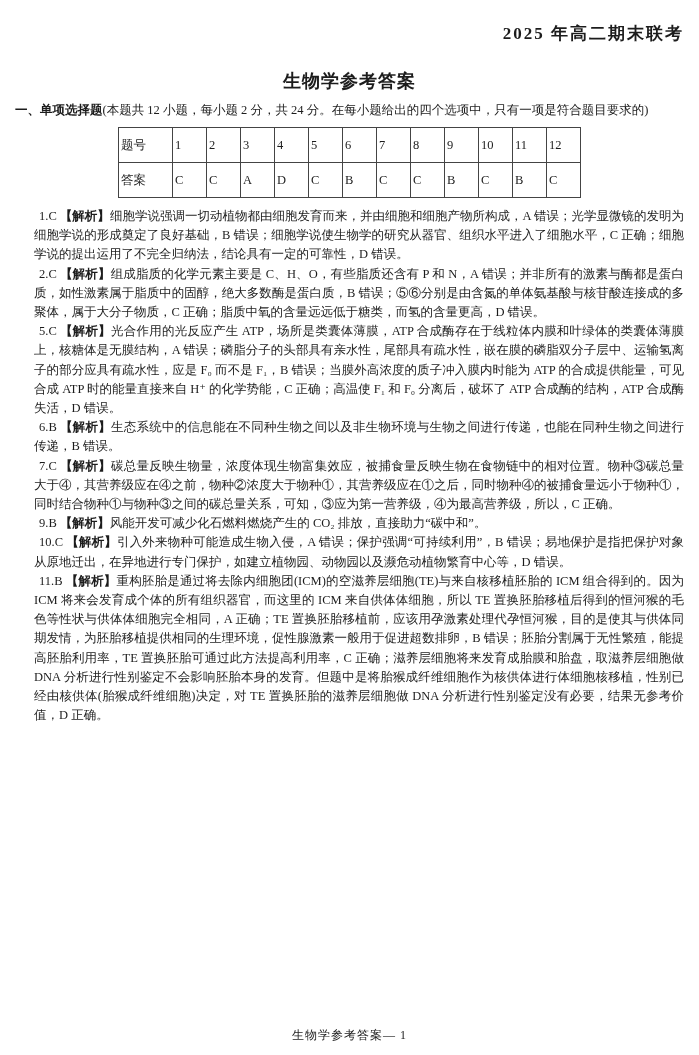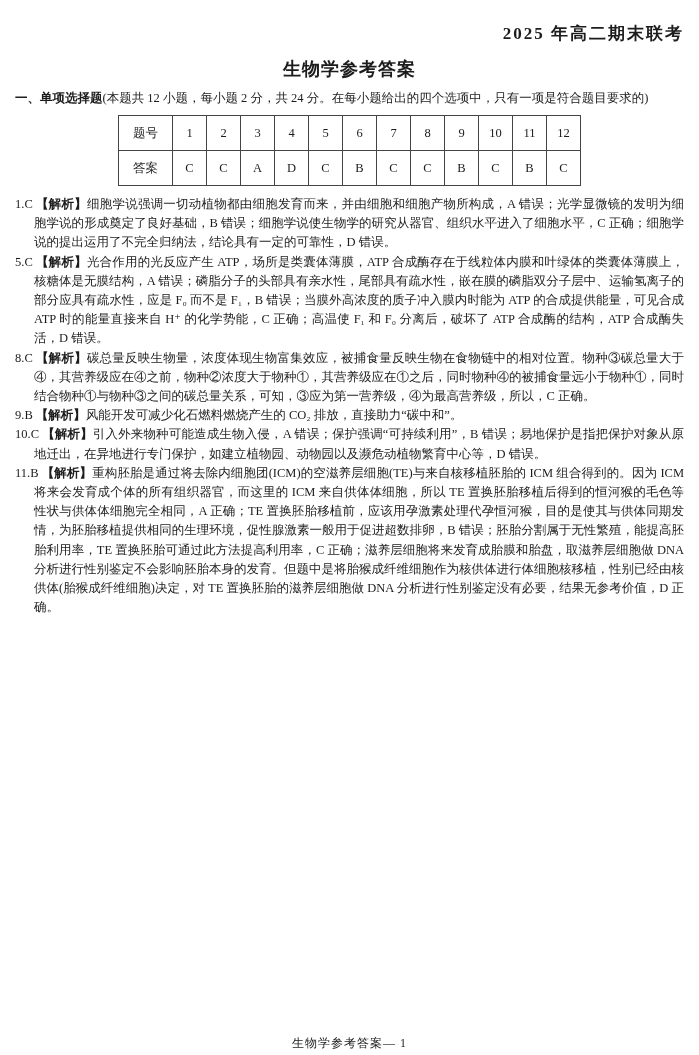--- a/index.html
+++ b/index.html
@@ -12,44 +12,44 @@
     padding:16px 15px 40px 15px;
     position:relative;
     overflow:hidden;
   }
   .title {
     text-align:right; font-size:17px; font-weight:700;
     letter-spacing:2px; margin-top:6px;
   }
   .subtitle {
     text-align:center; font-size:18px; font-weight:700;
-    letter-spacing:1px; margin-top:12px;
+    letter-spacing:1px; margin-top:24px;
   }
   .section-line {
     font-size:12.5px; line-height:19px; margin-top:8px;
     text-align:justify;
   }
   .section-heading { font-weight:700; }
   table.answers {
     border-collapse:collapse; margin:7px auto 9px auto;
     table-layout:fixed;
   }
   table.answers td {
-    border:1px solid #444; text-align:center; vertical-align:middle;
+    border:1px solid #444; vertical-align:middle;
     font-size:12.5px; width:34px; height:35px; padding:0 2px;
   }
   table.answers td.label { width:54px; }
   .exp {
     font-size:12.5px; line-height:19.2px; text-align:justify;
     padding-left:19px; text-indent:-19px; margin:0;
   }
-  .exp .num { font-weight:400; }
+  .exp .num { font-weight:400;margin-left:24px; }
   .exp .tag { font-weight:700; }
   .footer {
-    position:absolute; bottom:3px; left:0; right:0;
+    position:absolute; bottom:11px; left:0; right:0;
     text-align:center; font-size:12px; letter-spacing:1px;
   }
 </style>
 </head>
 <body>
 
 <h1 class="title">2025 年高二期末联考</h1>
 <h2 class="subtitle">生物学参考答案</h2>
 
 <p class="section-line"><span class="section-heading">一、单项选择题</span><span>(本题共 12 小题，每小题 2 分，共 24 分。在每小题给出的四个选项中，只有一项是符合题目要求的)</span></p>
@@ -84,20 +84,22 @@
     <td>B</td>
     <td>C</td>
     <td>B</td>
     <td>C</td>
   </tr>
 </tbody>
   </table>
 
 <div>
   <p class="exp"><span class="num">1.C</span>&nbsp;<span class="tag">【解析】</span><span>细胞学说强调一切动植物都由细胞发育而来，并由细胞和细胞产物所构成，A 错误；光学显微镜的发明为细胞学说的形成奠定了良好基础，B 错误；细胞学说使生物学的研究从器官、组织水平进入了细胞水平，C 正确；细胞学说的提出运用了不完全归纳法，结论具有一定的可靠性，D 错误。</span></p>
+  <p class="exp"><span class="num">2.C</span>&nbsp;<span class="tag">【解析】</span><span>组成脂质的化学元素主要是 C、H、O，有些脂质还含有 P 和 N，A 错误；并非所有的激素与酶都是蛋白质，如性激素属于脂质中的固醇，绝大多数酶是蛋白质，B 错误；⑤⑥分别是由含氮的单体氨基酸与核苷酸连接成的多聚体，属于大分子物质，C 正确；脂质中氧的含量远远低于糖类，而氢的含量更高，D 错误。</span></p>
   <p class="exp"><span class="num">5.C</span>&nbsp;<span class="tag">【解析】</span><span>光合作用的光反应产生 ATP，场所是类囊体薄膜，ATP 合成酶存在于线粒体内膜和叶绿体的类囊体薄膜上，核糖体是无膜结构，A 错误；磷脂分子的头部具有亲水性，尾部具有疏水性，嵌在膜的磷脂双分子层中、运输氢离子的部分应具有疏水性，应是 F₀ 而不是 F₁，B 错误；当膜外高浓度的质子冲入膜内时能为 ATP 的合成提供能量，可见合成 ATP 时的能量直接来自 H⁺ 的化学势能，C 正确；高温使 F₁ 和 F₀ 分离后，破坏了 ATP 合成酶的结构，ATP 合成酶失活，D 错误。</span></p>
-  <p class="exp"><span class="num">8.C</span>&nbsp;<span class="tag">【解析】</span><span>碳总量反映生物量，浓度体现生物富集效应，被捕食量反映生物在食物链中的相对位置。物种③碳总量大于④，其营养级应在④之前，物种②浓度大于物种①，其营养级应在①之后，同时物种④的被捕食量远小于物种①，同时结合物种①与物种③之间的碳总量关系，可知，③应为第一营养级，④为最高营养级，所以，C 正确。</span></p>
+  <p class="exp"><span class="num">6.B</span>&nbsp;<span class="tag">【解析】</span><span>生态系统中的信息能在不同种生物之间以及非生物环境与生物之间进行传递，也能在同种生物之间进行传递，B 错误。</span></p>
+  <p class="exp"><span class="num">7.C</span>&nbsp;<span class="tag">【解析】</span><span>碳总量反映生物量，浓度体现生物富集效应，被捕食量反映生物在食物链中的相对位置。物种③碳总量大于④，其营养级应在④之前，物种②浓度大于物种①，其营养级应在①之后，同时物种④的被捕食量远小于物种①，同时结合物种①与物种③之间的碳总量关系，可知，③应为第一营养级，④为最高营养级，所以，C 正确。</span></p>
   <p class="exp"><span class="num">9.B</span>&nbsp;<span class="tag">【解析】</span><span>风能开发可减少化石燃料燃烧产生的 CO₂ 排放，直接助力“碳中和”。</span></p>
   <p class="exp"><span class="num">10.C</span>&nbsp;<span class="tag">【解析】</span><span>引入外来物种可能造成生物入侵，A 错误；保护强调“可持续利用”，B 错误；易地保护是指把保护对象从原地迁出，在异地进行专门保护，如建立植物园、动物园以及濒危动植物繁育中心等，D 错误。</span></p>
   <p class="exp"><span class="num">11.B</span>&nbsp;<span class="tag">【解析】</span><span>重构胚胎是通过将去除内细胞团(ICM)的空滋养层细胞(TE)与来自核移植胚胎的 ICM 组合得到的。因为 ICM 将来会发育成个体的所有组织器官，而这里的 ICM 来自供体体细胞，所以 TE 置换胚胎移植后得到的恒河猴的毛色等性状与供体体细胞完全相同，A 正确；TE 置换胚胎移植前，应该用孕激素处理代孕恒河猴，目的是使其与供体同期发情，为胚胎移植提供相同的生理环境，促性腺激素一般用于促进超数排卵，B 错误；胚胎分割属于无性繁殖，能提高胚胎利用率，TE 置换胚胎可通过此方法提高利用率，C 正确；滋养层细胞将来发育成胎膜和胎盘，取滋养层细胞做 DNA 分析进行性别鉴定不会影响胚胎本身的发育。但题中是将胎猴成纤维细胞作为核供体进行体细胞核移植，性别已经由核供体(胎猴成纤维细胞)决定，对 TE 置换胚胎的滋养层细胞做 DNA 分析进行性别鉴定没有必要，结果无参考价值，D 正确。</span></p>
 </div>
 
 <div class="footer">生物学参考答案— 1</div>
 
 </body></html>

